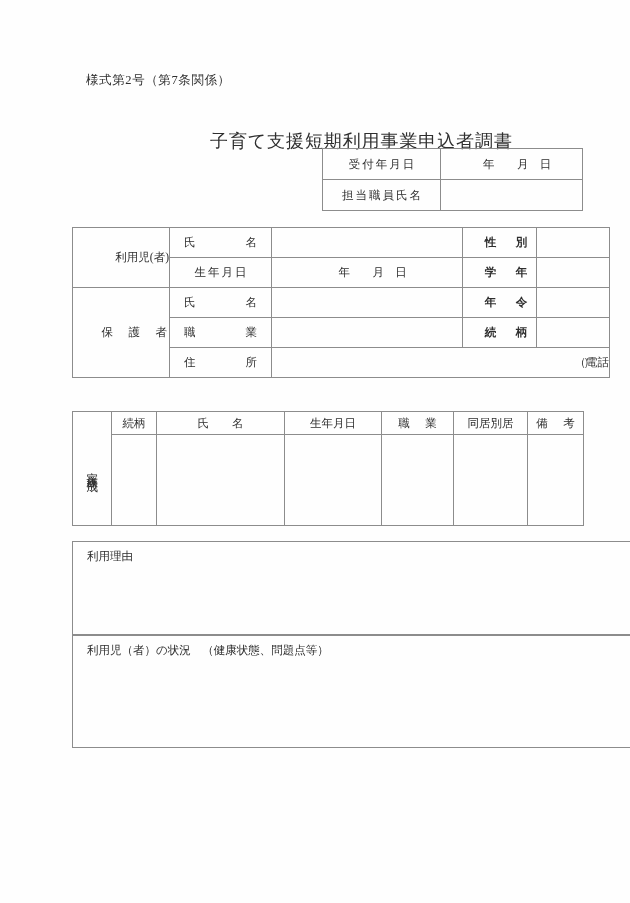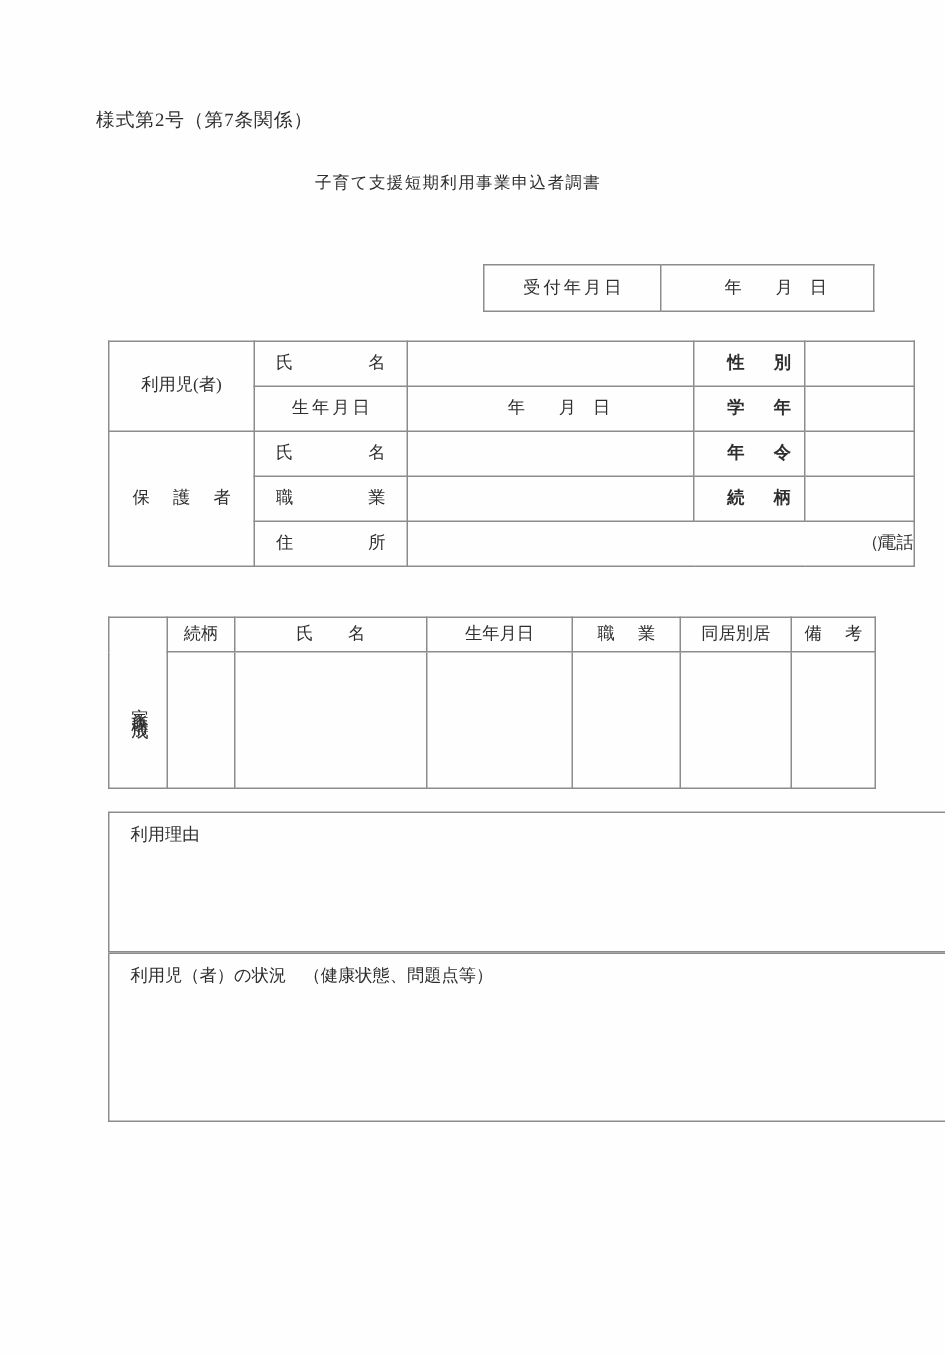--- a/index.html
+++ b/index.html
@@ -18,31 +18,31 @@
 
   .page {
     position: absolute;
     inset: 0;
     background: #fefefe;
   }
 
   
   .form-number {
     position: absolute;
-    left: 64px;
+    left: 86px;
     top: 72px;
     font-size: 12.5px;
     letter-spacing: 0.6px;
     white-space: nowrap;
   }
   .doc-title {
     position: absolute;
     left: 210px;
-    top: 114px;
-    font-size: 11px;
+    top: 129px;
+    font-size: 18px;
     letter-spacing: 0.9px;
     white-space: nowrap;
   }
 
   
   table {
     border-collapse: collapse;
     position: absolute;
     table-layout: fixed;
   }
@@ -66,41 +66,40 @@
   .wide {
     letter-spacing: 9px;
     padding-left: 9px;
   }
 
   
   #receipt-table {
     left: 322px;
     top: 148px;
     width: 256px;
-    margin-top: 28px;
   }
   #receipt-table td.label { width: 115px; height: 30px; }
   #receipt-table td.value { width: 141px; }
 
   .ymd {
     display: inline-block;
     letter-spacing: 0;
   }
   .ymd span { display: inline-block; }
   .ymd .g1 { width: 34px; }
   .ymd .g2 { width: 34px; }
 
   
   #applicant-table {
     left: 72px;
     top: 227px;
     width: 506px;
   }
   #applicant-table td { height: 29px; }
-  #applicant-table td.group    { width: 96px; }
+  #applicant-table td.group    { width: 96px; text-align: right; }
   #applicant-table td.field    { width: 92px; }
   #applicant-table td.entry    { width: 190px; }
   #applicant-table td.sublabel { width: 56px; }
   #applicant-table td.subentry { width: 72px; }
   #applicant-table td.addr-entry { text-align: right; }
 
   .tel-line {
     display: inline-block;
     width: 100%;
     position: relative;
@@ -158,20 +157,24 @@
   <table id="receipt-table">
     <tbody>
       <tr>
         <td class="label sp2">受付年月日</td>
         <td class="value">
           <span class="ymd">
             <span class="g1">年</span><span class="g2">月</span><span>日</span>
           </span>
         </td>
       </tr>
+      <tr>
+        <td class="label sp2">担当職員氏名</td>
+        <td class="value"></td>
+      </tr>
     </tbody>
   </table>
 
   <table id="applicant-table">
     <tbody>
       <tr>
         <td class="group" rowspan="2">利用児(者)</td>
         <td class="field wide">氏　　名</td>
         <td class="entry"></td>
         <td class="sublabel sp">性　別</td>

